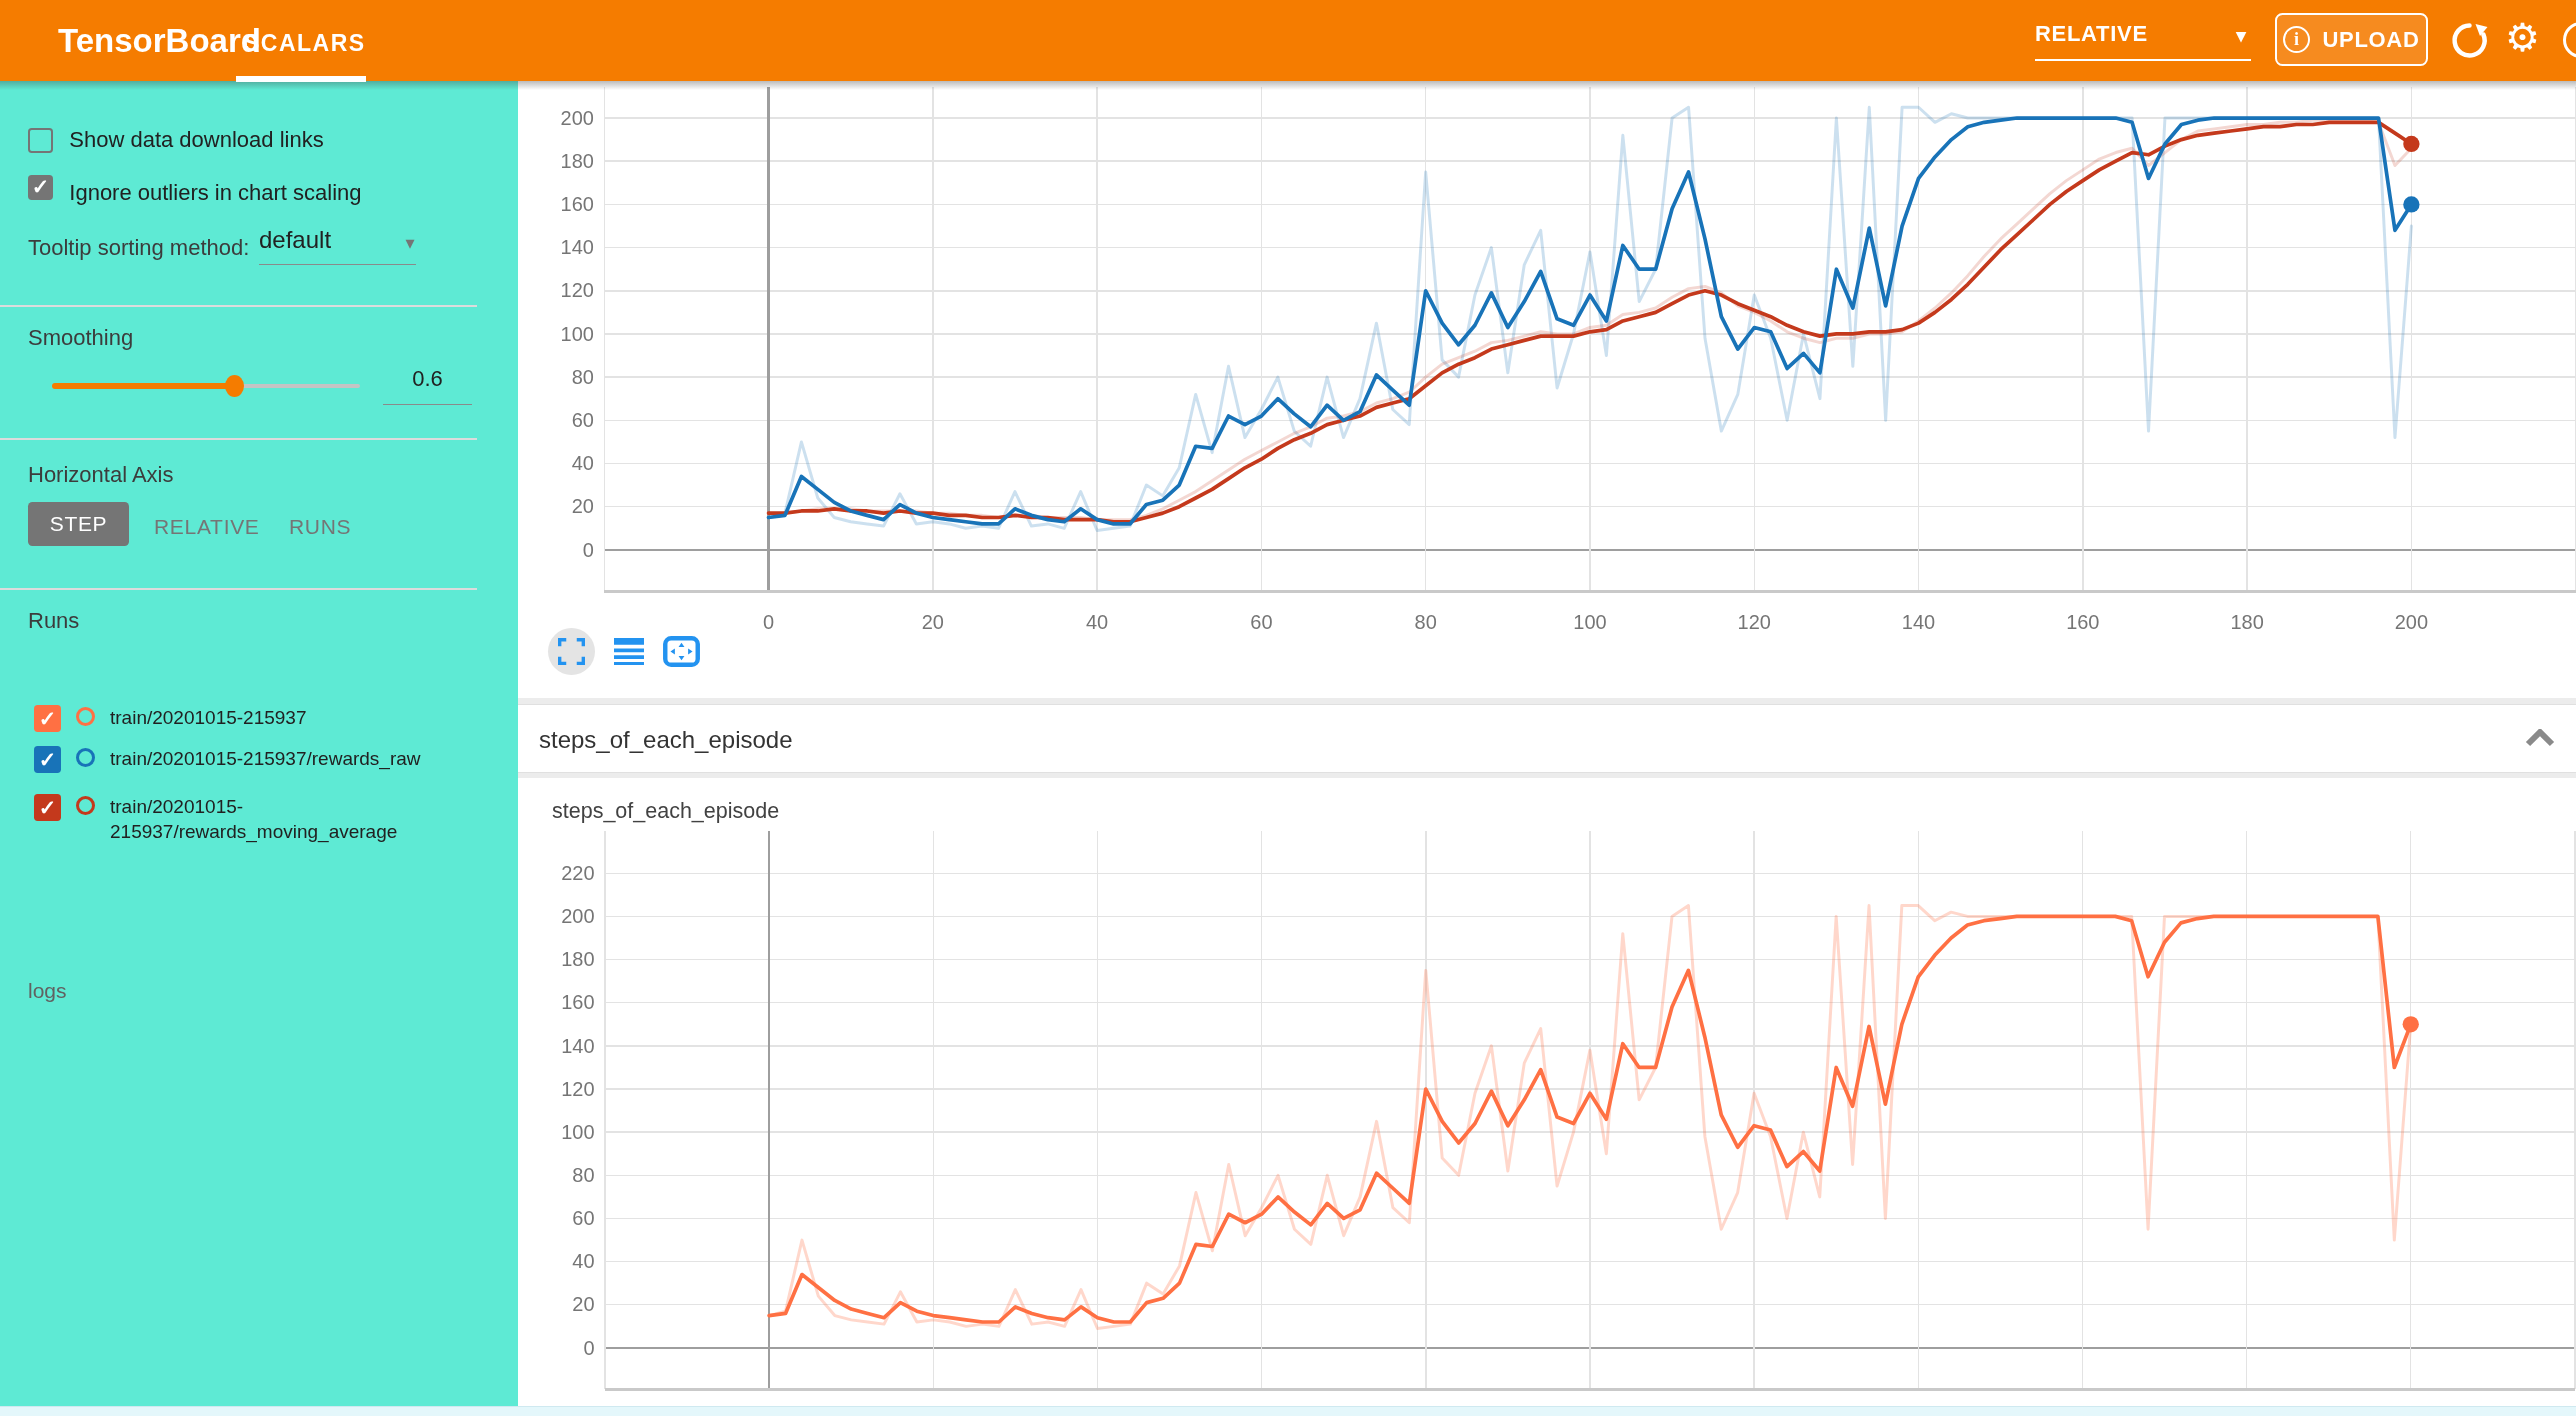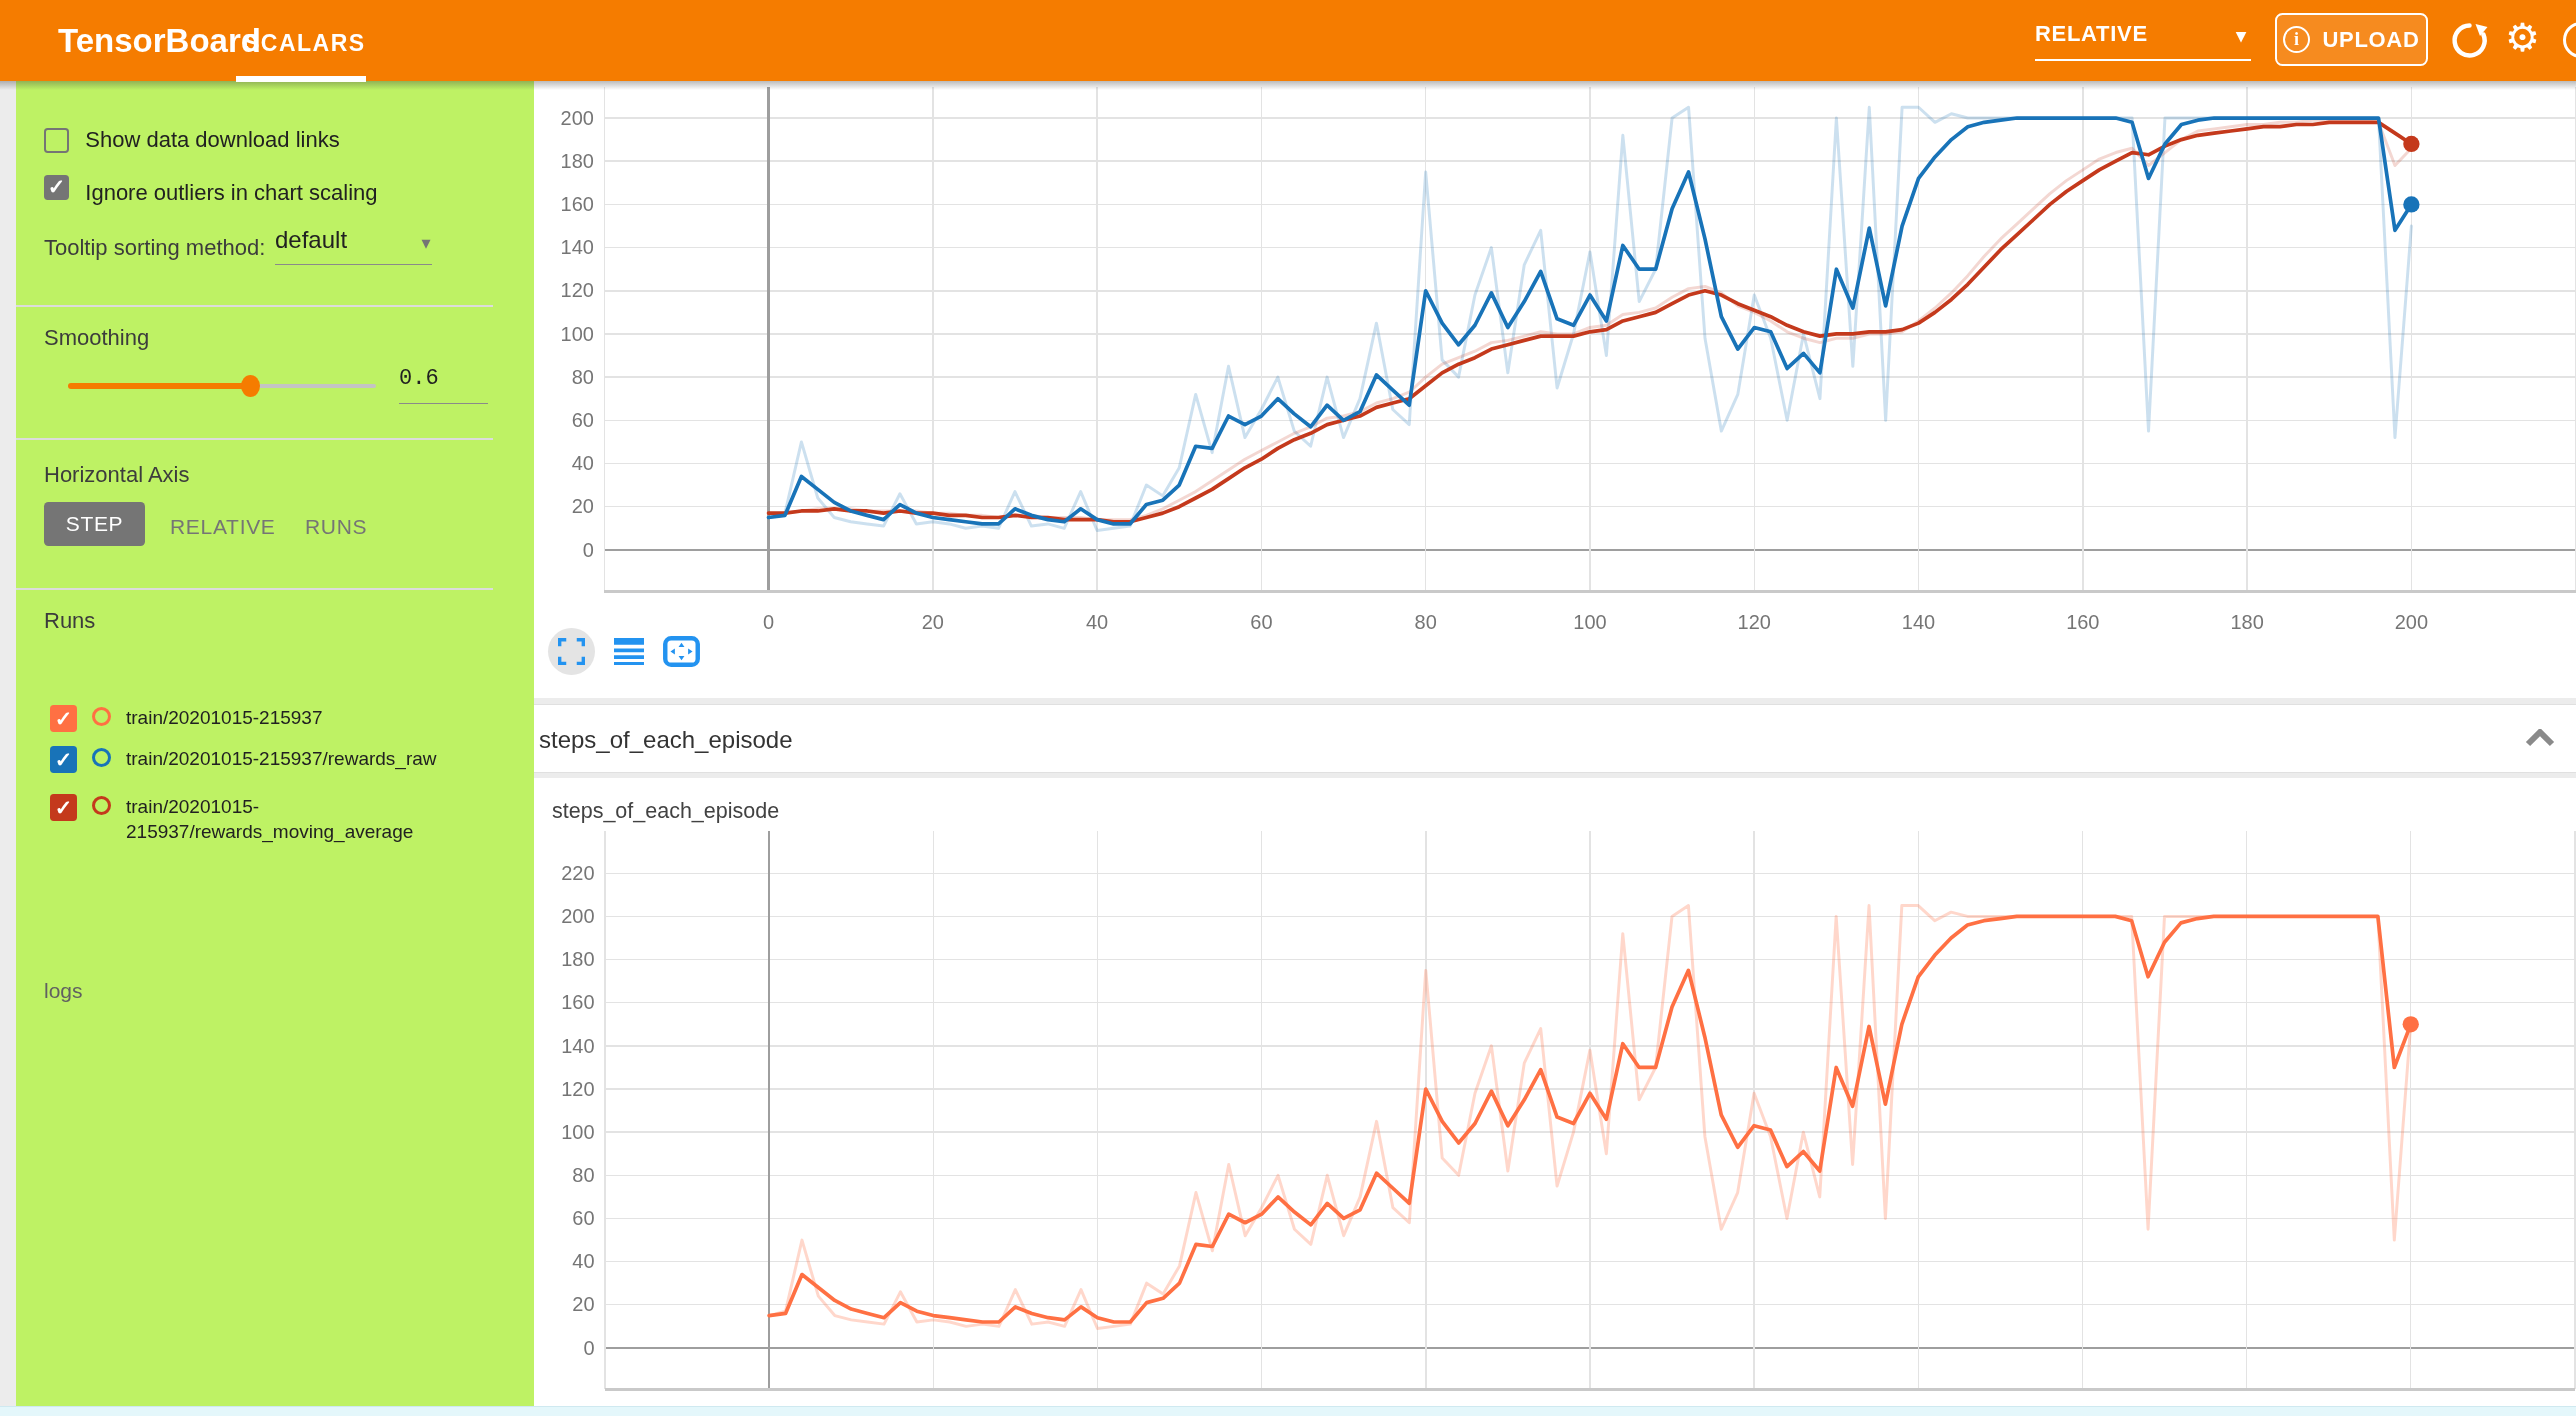--- a/index.html
+++ b/index.html
@@ -17,21 +17,21 @@
   #upload-btn { position:absolute; left:2275px; top:13.3px; width:153px; height:53px; border:2.2px solid #fff; border-radius:7.4px;
                 background:rgba(255,255,255,0.12); color:#fff; display:flex; align-items:center; justify-content:center; gap:12px;
                 font-size:22px; font-weight:bold; letter-spacing:0.7px; }
   .info-circle { width:27px; height:27px; border:2.6px solid #fff; border-radius:50%; display:flex; align-items:center; justify-content:center;
                  font-size:18px; font-weight:bold; color:#fff; font-family:"Liberation Serif", serif; }
   .hicon { position:absolute; top:21px; color:#fff; }
   #header-shadow { position:absolute; left:0; top:81px; width:2576px; height:9px; z-index:19;
                    background:linear-gradient(rgba(60,60,60,0.35), rgba(60,60,60,0)); }
 
   
-  #sidebar { position:absolute; left:16px; top:81px; width:518px; height:1335px; background:#bef264; z-index:10; }
+  #sidebar { position:absolute; left:0; top:81px; width:518px; height:1335px; background:#5eead4; z-index:10; }
   .side-label { color:#3c3c3c; font-size:22px; }
   .chk-row { position:absolute; left:28px; display:flex; align-items:center; gap:16.3px; }
   .chk { width:25px; height:25px; border:2.6px solid #757575; border-radius:3.7px; background:transparent; }
   .chk.checked { background:#757575; border-color:#757575; color:#fff; display:flex; align-items:center; justify-content:center; font-size:21px; font-weight:bold; }
   .divider { position:absolute; left:0; width:477px; height:1.5px; background:#dcdcdc; }
   .underline-input { border-bottom:1.5px solid #8a8a8a; }
 
   .hx-btn { position:absolute; font-size:21px; letter-spacing:0.7px; color:#757575; }
   #step-btn { left:28px; top:503px; width:101px; height:44px; background:#757575; color:#fff; border-radius:4.4px;
               display:flex; align-items:center; justify-content:center; }
@@ -101,21 +101,21 @@
     <span style="font-size:24px; color:#212121;">default</span>
     <span style="position:absolute; right:1.5px; top:6px; color:#757575; font-size:18px;">▾</span>
   </div>
 
   <div class="divider" style="top:224px;"></div>
 
   <div class="abs side-label" style="left:28px; top:244px;">Smoothing</div>
   <div class="abs" style="left:52px; top:303px; width:308px; height:4.4px; background:#c4c4c4; border-radius:2.2px;"></div>
   <div class="abs" style="left:52px; top:302px; width:184px; height:6px; background:#f57c00; border-radius:3px;"></div>
   <div class="abs" style="left:225px; top:294px; width:19px; height:22px; background:#f57c00; border-radius:50%;"></div>
-  <div class="abs underline-input" style="left:383px; top:285px; width:89px; padding-bottom:12px; text-align:left;font-family:Liberation Mono, monospace;">
+  <div class="abs underline-input" style="left:383px; top:285px; width:89px; padding-bottom:12px; text-align:center;">
     <span style="font-size:22px; color:#212121;">0.6</span>
   </div>
 
   <div class="divider" style="top:357px;"></div>
 
   <div class="abs side-label" style="left:28px; top:381px;">Horizontal Axis</div>
   <div id="step-btn" class="hx-btn" style="top:421px;">STEP</div>
   <div class="hx-btn" style="left:154px; top:434px;">RELATIVE</div>
   <div class="hx-btn" style="left:289px; top:434px;">RUNS</div>
 

